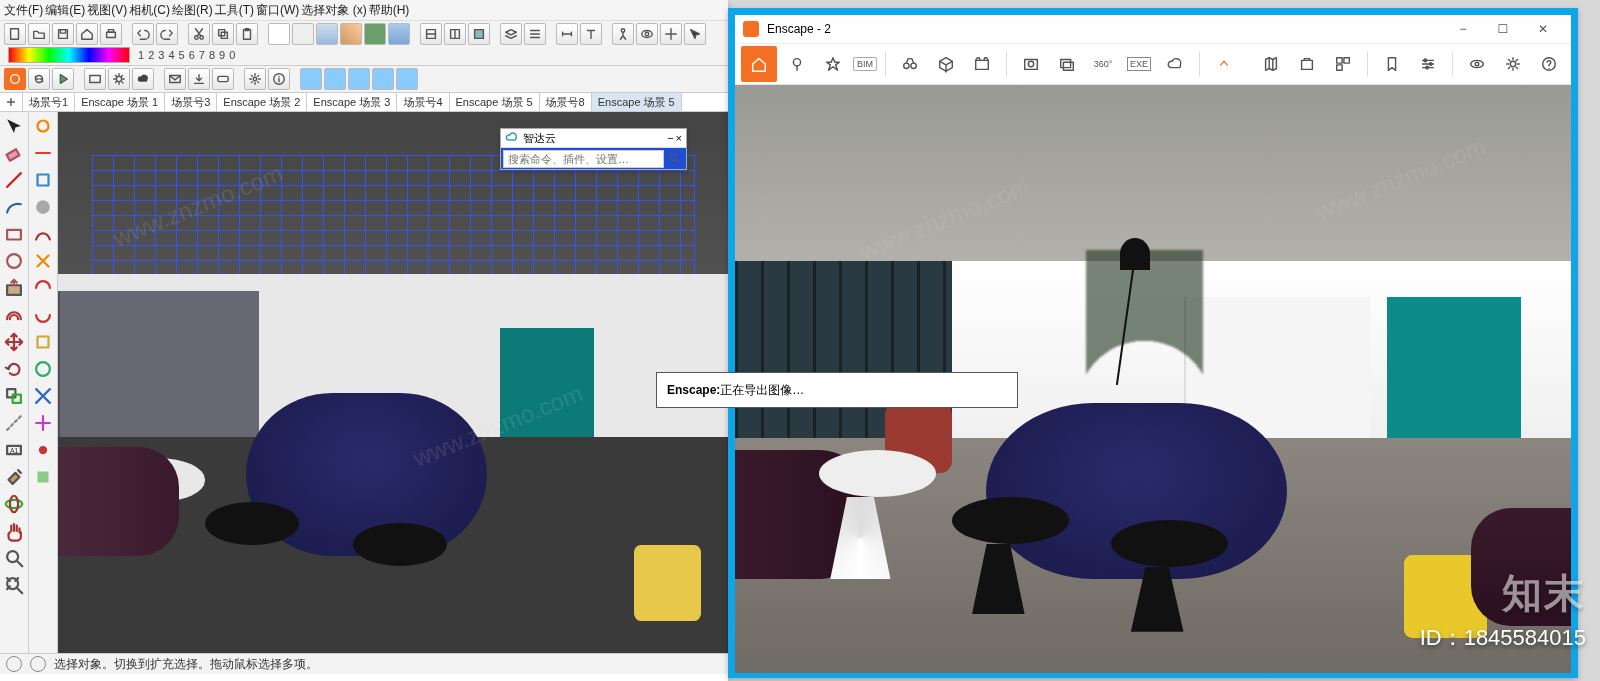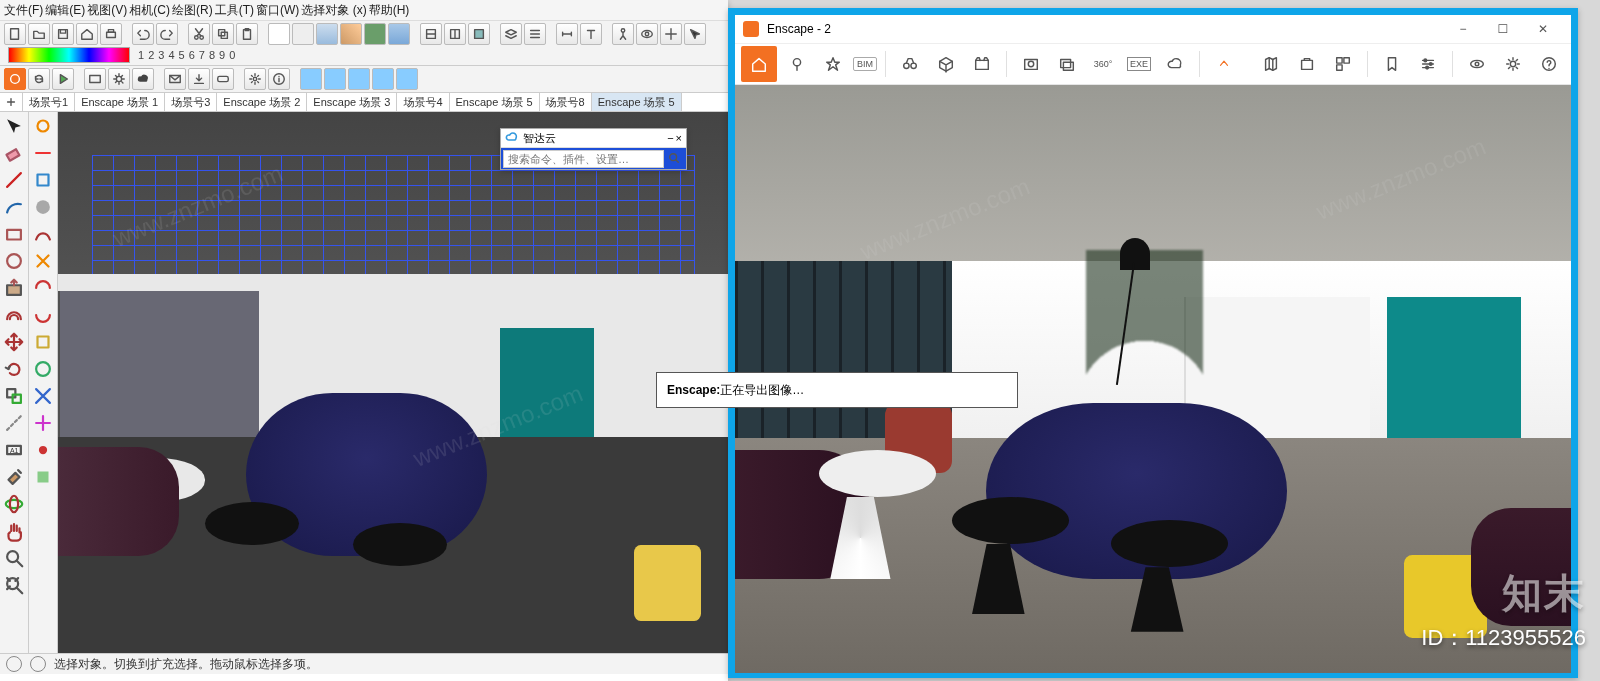--- a/index.html
+++ b/index.html
@@ -706,13 +706,13 @@
     </div>
   </div>
 </div>
 
 <div class="modal">
   <b>Enscape:</b>
   <span> 正在导出图像…</span>
 </div>
 
 <div class="wm">知末</div>
-<div class="idtxt">ID：1123955526</div>
+<div class="idtxt">ID：1845584015</div>
 
 </body></html>

